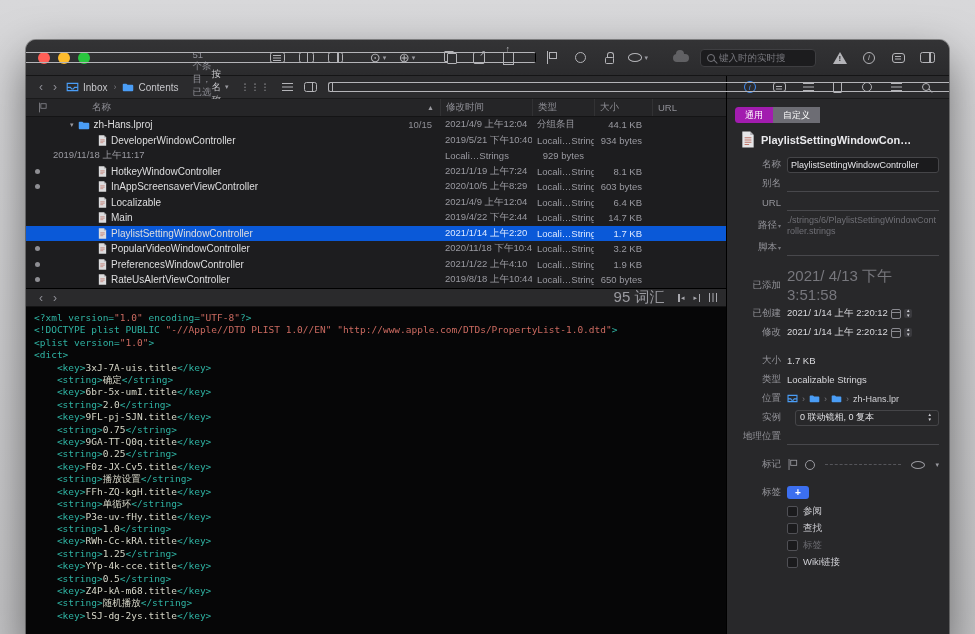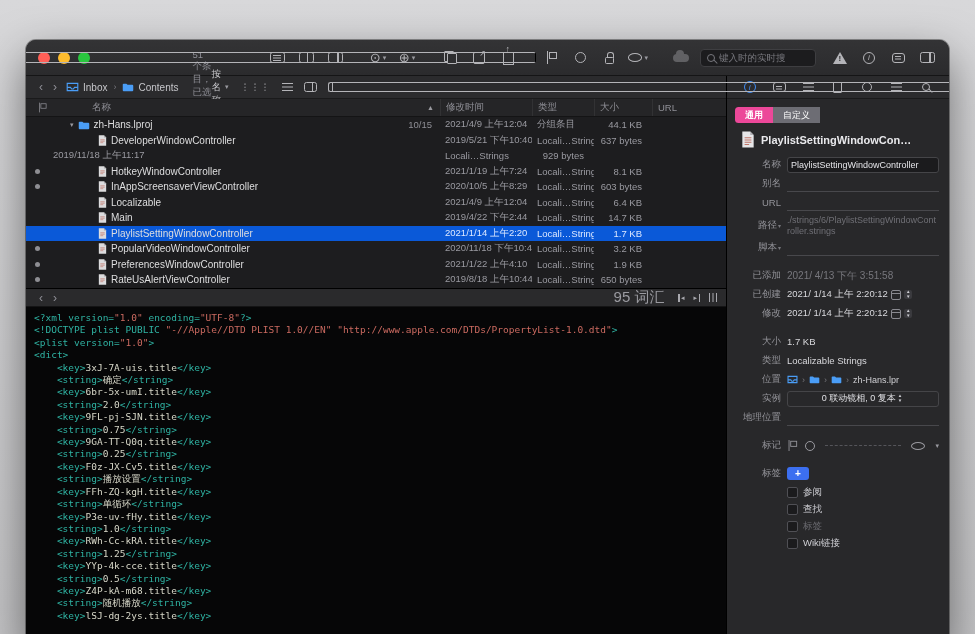--- a/index.html
+++ b/index.html
@@ -117,40 +117,40 @@
     font:9.5px/12.4px "DejaVu Sans Mono",monospace; white-space:pre; tab-size:4; }
   .xg { color:#2fb3a3; } .xs { color:#cb6a60; } .xt { color:#d7d7c8; }
 
   
   .insp-icons { height:23px; flex:0 0 23px; background:#2b2b2d; border-bottom:1px solid #1a1a1b;
     display:flex; align-items:center; justify-content:space-around; padding:0 8px; color:#b4b4b8; }
   .insp-icons .active { color:#3f8cf4; }
   .insp-body { flex:1; padding:8px 10px 0 8px; overflow:hidden; font-size:10px; }
   .seg { display:flex; margin:0 58px 8px auto; border-radius:3.5px; overflow:hidden; }
   .seg-btn { padding:1.5px 10px; font-size:9px; color:#fff; }
-  .seg-btn.on  { background:#ec4899;font-weight:bold; }
+  .seg-btn.on  { background:#a21caf; }
   .seg-btn.off { background:#6d6d74; }
   .doctitle { display:flex; align-items:center; gap:6px; margin:2px 0 8px 6px;
     color:#e9e9ec; font-weight:bold; font-size:11px; white-space:nowrap; overflow:hidden; }
   .field { display:grid; grid-template-columns:46px 1fr; gap:6px; align-items:center; min-height:17px; margin-bottom:2px; }
   .field > .lbl { text-align:right; color:#94949a; font-size:9.5px; white-space:nowrap; }
   .lblchev { font-size:6px; color:#77777d; margin-left:1px; }
   .inbox { height:16px; background:#1b1b1d; border:1px solid #454548; border-radius:3px;
     color:#e4e4e8; font-size:9px; padding:0 3px; width:100%; font-family:inherit; outline:none; }
   .inline { height:14px; border-bottom:1px solid #48484c; align-self:end; }
   .pathtext { color:#6f6f75; font-size:9px; line-height:11px; word-break:break-all; align-self:start; padding-top:2px; }
-  .grayval { color:#77777d; font-size:10px; }
+  .grayval { color:#77777d; font-size:15px; }
   .whiteval { color:#d8d8dc; font-size:9.5px; }
   .datectl { display:flex; align-items:center; gap:3px; color:#d8d8dc; font-size:9.5px; white-space:nowrap; }
   .i-cal { width:10px; height:10px; border:1.2px solid #8a8a90; border-radius:2px; position:relative; flex:0 0 10px; }
   .i-cal::before { content:''; position:absolute; top:2.5px; left:0; right:0; height:1.2px; background:#8a8a90; }
   .stepper { display:flex; flex-direction:column; background:#3a3a3e; border-radius:2px; padding:0 2px; line-height:4.5px; font-size:4.5px; color:#cfcfd4; }
   .crumbs { display:flex; align-items:center; gap:2px; font-size:9px; color:#d0d0d4; white-space:nowrap; overflow:hidden; }
-  .popup { display:flex; align-items:center; justify-content:center; border:1px solid #454548;
-    border-radius:3px; height:16px; padding:0 4px; font-size:9px; color:#e0e0e4; }
+  .popup { display:flex; align-items:center; justify-content:space-between; border:1px solid #454548;
+    border-radius:3px; height:16px; padding:0 4px; font-size:9px; color:#e0e0e4;margin-left:8px; }
   .marksrow { display:flex; align-items:center; gap:8px; color:#9a9aa0; }
   .dashline { flex:1; border-bottom:1px dashed #55555a; margin:0 2px; }
   .plusbtn { width:22px; height:13px; background:#3c6ff0; border-radius:3px; color:#fff;
     display:flex; align-items:center; justify-content:center; font-size:10px; font-weight:bold; line-height:1; }
   .opts { margin:0 0 0 52px; }
   .opt { display:flex; align-items:center; gap:5px; margin:4px 0; color:#cfcfd4; font-size:9.5px; }
   .opt.dis { color:#6a6a70; }
   .cb { width:11px; height:11px; background:#1b1b1d; border:1px solid #505055; border-radius:2px; flex:0 0 11px; }
   .gaptop { margin-top:11px; }
 </style>
@@ -303,21 +303,21 @@
                 <svg width="9" height="11" viewBox="0 0 12 15">
                   <path d="M1 .5h7L11 3.5v11H1z" fill="#dcdcde"></path>
                   <path d="M8 .5l3 3H8z" fill="#a8a8ac"></path>
                   <path d="M3 6.5h6M3 8.5h6M3 10.5h4" stroke="#c0766a" stroke-width=".9"></path>
                 </svg>
               </span>
               <span class="nm">DeveloperWindowController</span>
             </div>
             <div class="cell meta c-date">2019/5/21 下午10:40</div>
             <div class="cell meta c-kind">Locali…Strings</div>
-            <div class="cell meta c-size">637 bytes</div>
+            <div class="cell meta c-size">934 bytes</div>
             <div class="cell meta c-url"></div>
           </div>
           <div class="frow child">
             <div class="cell c-dot"></div>
             <div class="cell meta c-date">2019/11/18 上午11:17</div>
             <div class="cell meta c-kind">Locali…Strings</div>
             <div class="cell meta c-size">929 bytes</div>
             <div class="cell meta c-url"></div>
           </div>
           <div class="frow child">

